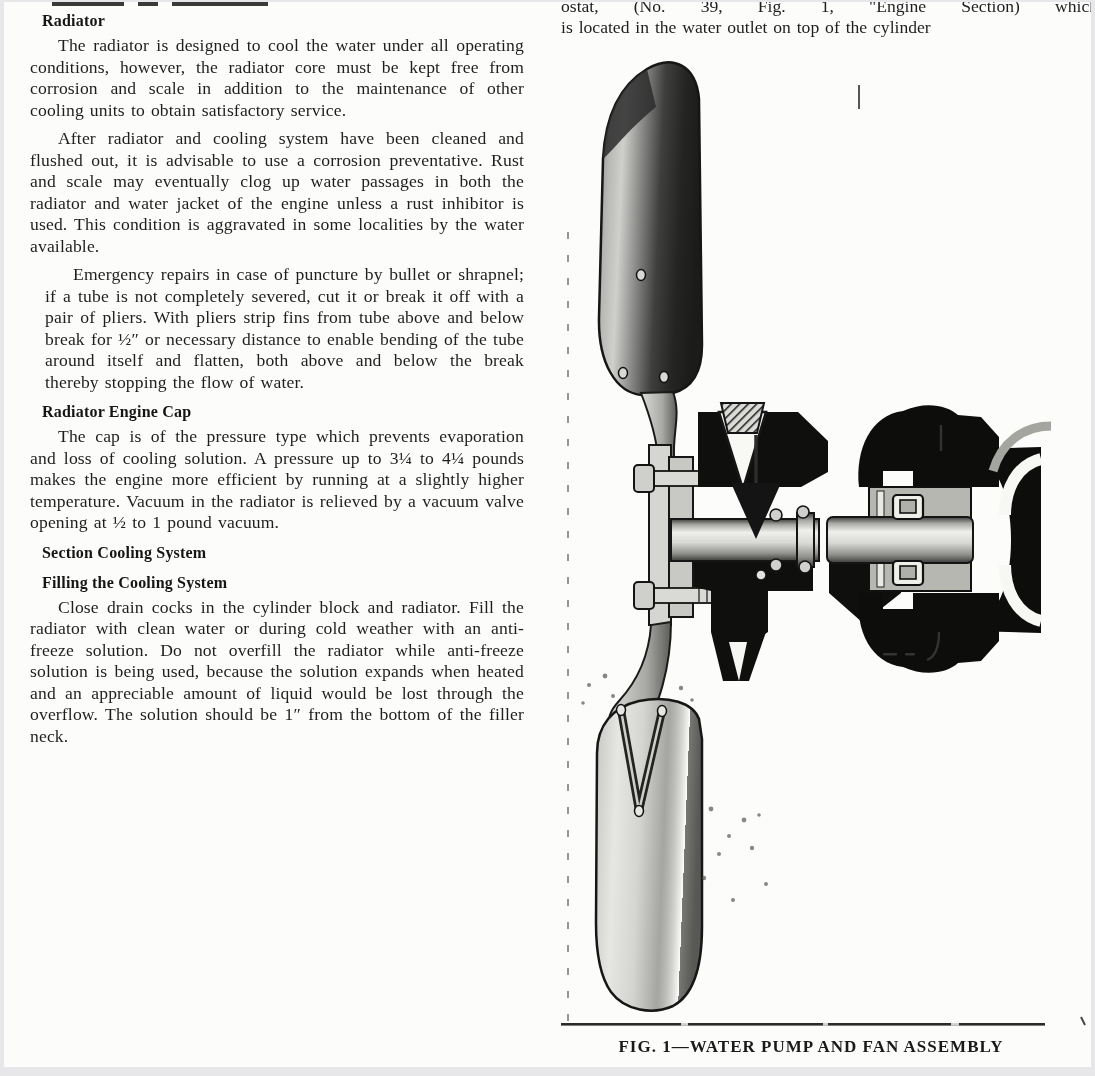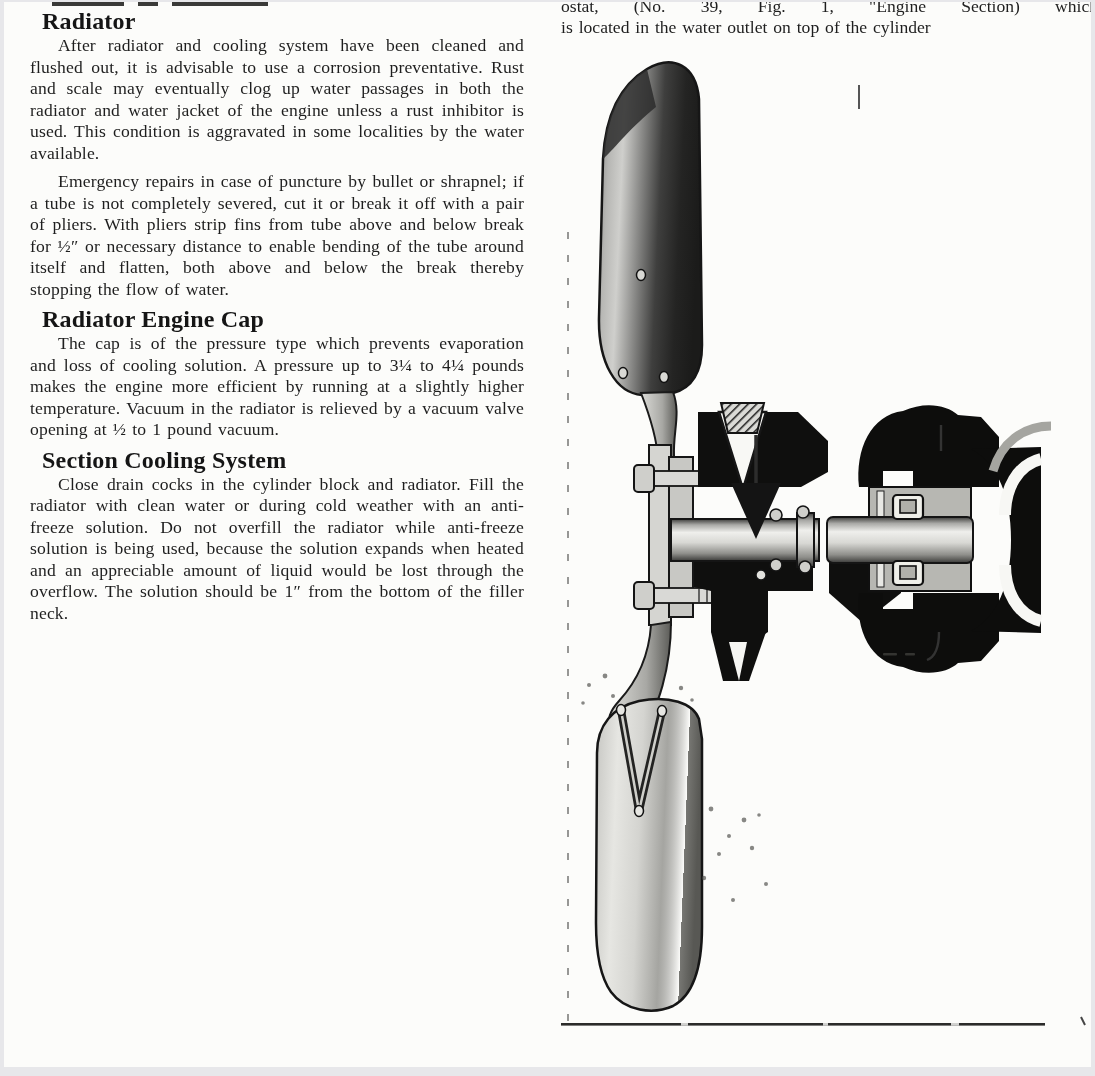--- a/index.html
+++ b/index.html
@@ -16,32 +16,32 @@
   }
   
   .col-left{
     position:absolute;left:26px;top:4px;width:494px;
     color:#1e1e1e;
     font-size:17.6px;line-height:21.5px;
     text-align:justify;
     letter-spacing:0.15px;
   }
   .col-left h3{
-    font-size:24px;line-height:22px;
+    font-size:16px;line-height:22px;
     margin:8px 0 3px 12px;
     color:#151515;
     letter-spacing:0.2px;
   }
   .col-left h3.first{margin-top:4px;}
   .col-left p{
     margin:0 0 7px 0;
     text-indent:28px;
     word-spacing:1.5px;
   }
-  .col-left p.tight{margin-bottom:2px;}
+  .col-left p.tight{margin-bottom:2px;margin-left:15px;}
   
   .frag{position:absolute;top:0;left:48px;height:4px;}
   .frag span{display:inline-block;height:4px;background:#3a3a38;margin-right:14px;vertical-align:top;}
   .frag .f1{width:72px;} .frag .f2{width:20px;} .frag .f3{width:96px;}
   
   .col-right{
     position:absolute;left:557px;top:-6px;width:537px;
     color:#1e1e1e;font-size:17.6px;line-height:21px;
     word-spacing:1.5px;
   }
@@ -64,28 +64,30 @@
 <body>
 
 <div class="page">
 
   <div class="frag">
     <span class="f1"></span><span class="f2"></span><span class="f3"></span>
   </div>
 
   <div class="col-left">
     <h3 class="first">Radiator</h3>
+    <p>The radiator is designed to cool the water under all operating conditions, however, the radiator core must be kept free from corrosion and scale in addition to the maintenance of other cooling units to obtain satisfactory service.</p>
     <p>After radiator and cooling system have been cleaned and flushed out, it is advisable to use a corrosion preventative.  Rust and scale may eventually clog up water passages in both the radiator and water jacket of the engine unless a rust inhibitor is used.  This condition is aggravated in some localities by the water available.</p>
     <p class="tight">Emergency repairs in case of puncture by bullet or shrapnel; if a tube is not completely severed, cut it or break it off with a pair of pliers. With pliers strip fins from tube above and below break for ½″ or necessary distance to enable bending of the tube around itself and flatten, both above and below the break thereby stopping the flow of water.</p>
 
     <h3>Radiator Engine Cap</h3>
     <p>The cap is of the pressure type which prevents evaporation and loss of cooling solution.  A pressure up to 3¼ to 4¼ pounds makes the engine more efficient by running at a slightly higher temperature. Vacuum in the radiator is relieved by a vacuum valve opening at ½ to 1 pound vacuum.</p>
 
     <h3>Section Cooling System</h3>
 
+    <h3>Filling the Cooling System</h3>
     <p>Close drain cocks in the cylinder block and radiator.  Fill the radiator with clean water or during cold weather with an anti-freeze solution. Do not overfill the radiator while anti-freeze solution is being used, because the solution expands when heated and an appreciable amount of liquid would be lost through the overflow.  The solution should be 1″ from the bottom of the filler neck.</p>
   </div>
 
   <div class="col-right">
     <div class="pline1">ostat, (No. 39, Fig. 1, "Engine  Section) which</div>
     <div class="pline2">is located in the water outlet on top of the cylinder</div>
   </div>
 
   <div class="figure">
     <svg viewBox="0 0 538 981" xmlns="http://www.w3.org/2000/svg">
@@ -255,14 +257,15 @@
       <path d="M378,585 C378,602 374,610 366,613" stroke="#333" stroke-width="2.4" fill="none"></path>
 
       <rect x="0" y="976" width="484" height="2.6" fill="#2b2b2a"></rect>
       <rect x="120" y="976" width="7" height="2.6" fill="#fcfcfa" opacity="0.8"></rect>
       <rect x="262" y="976" width="5" height="2.6" fill="#fcfcfa" opacity="0.8"></rect>
       <rect x="390" y="976" width="8" height="2.6" fill="#fcfcfa" opacity="0.8"></rect>
       <line x1="520" y1="970" x2="524" y2="978" stroke="#444" stroke-width="2"></line>
     </svg>
   </div>
 
+  <div class="fig-caption">FIG. 1—WATER PUMP AND FAN ASSEMBLY</div>
 
 </div>
 
 </body></html>

